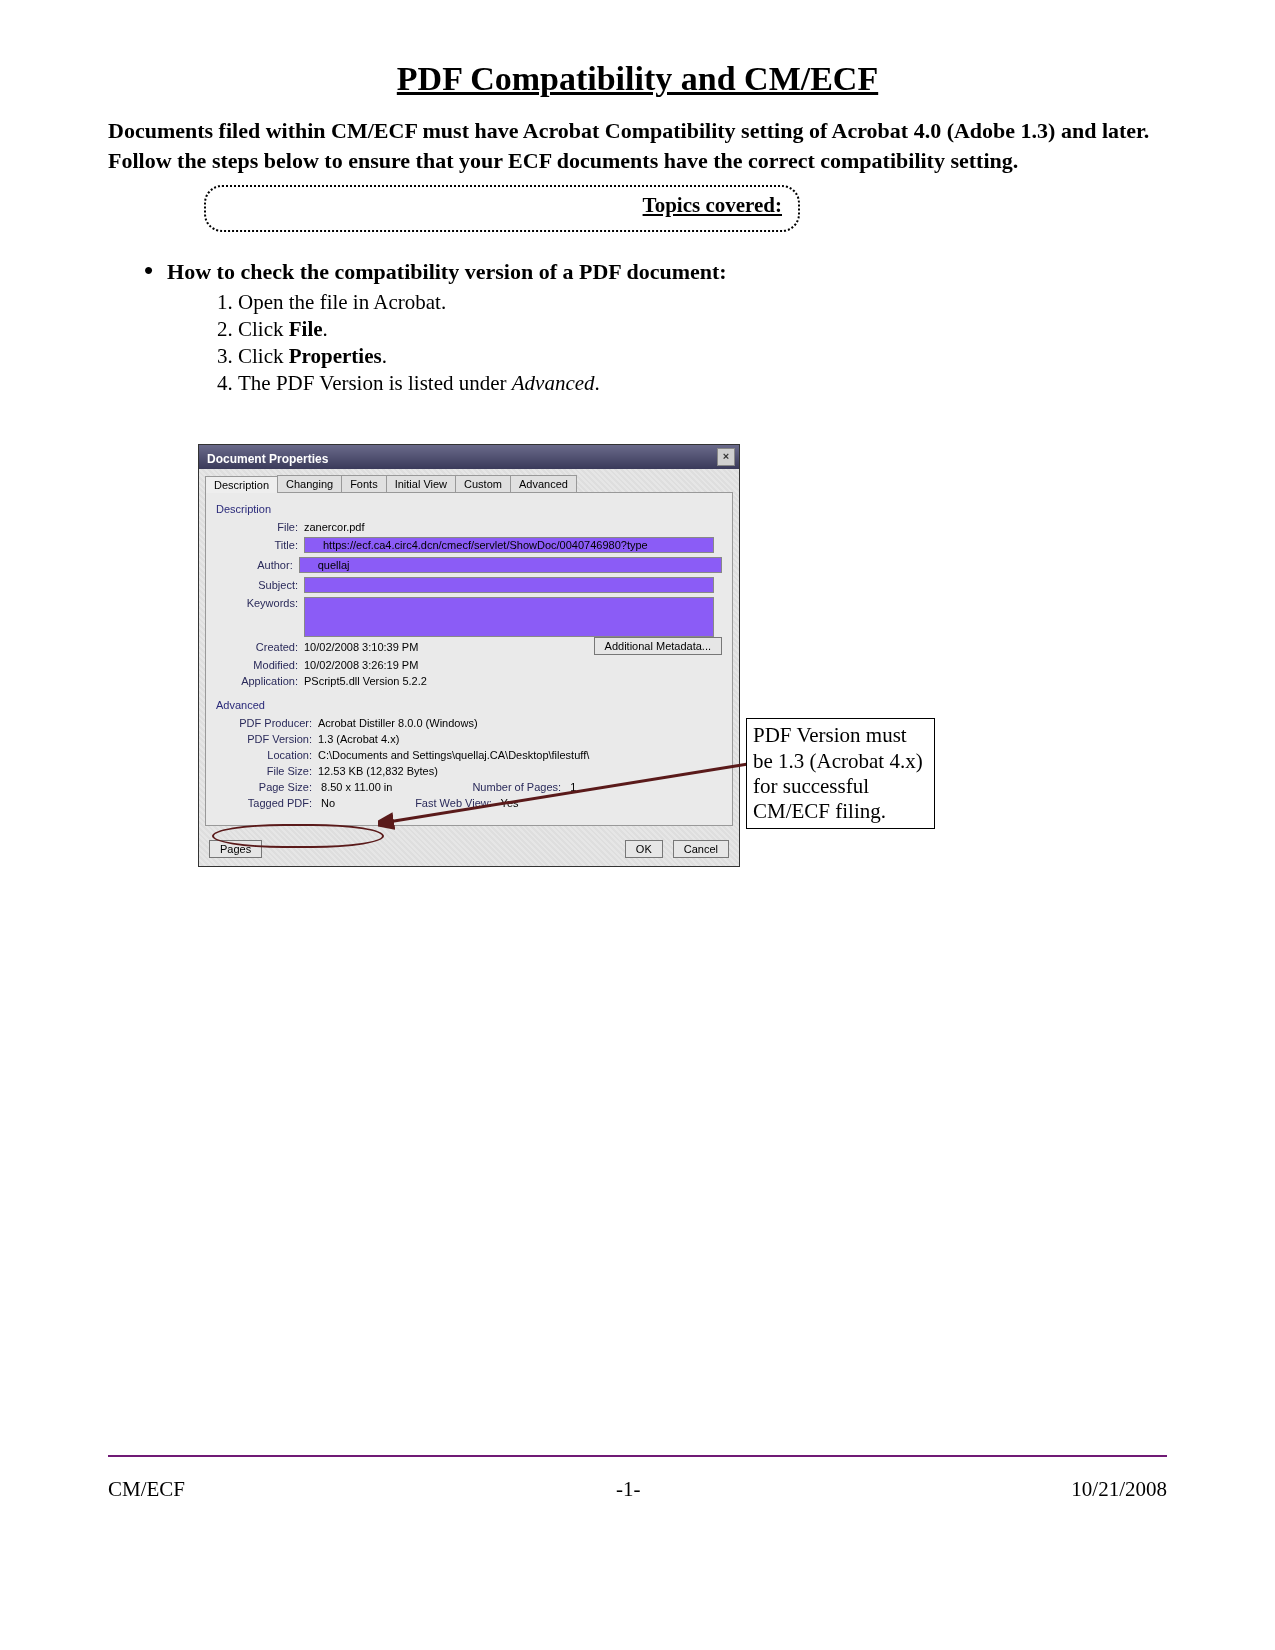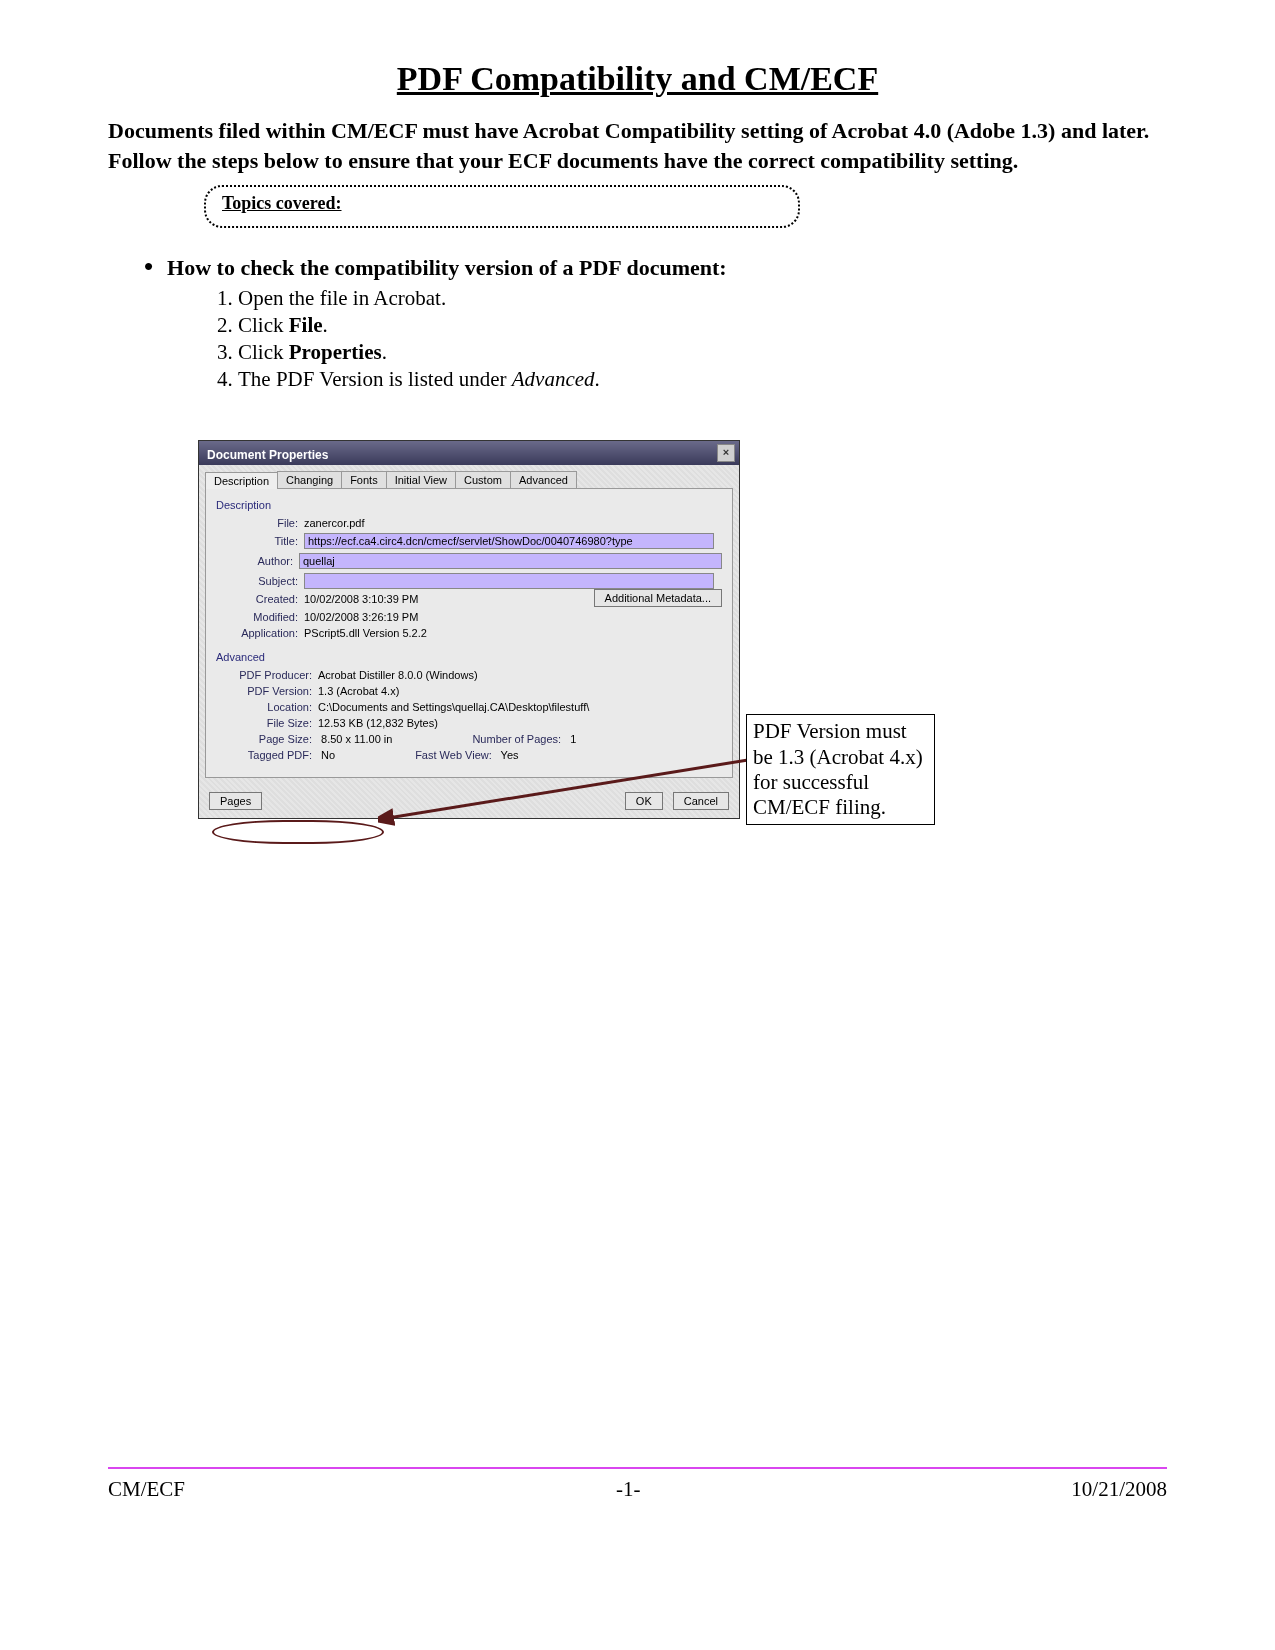--- a/index.html
+++ b/index.html
@@ -29,21 +29,22 @@
     font-weight: bold;
     line-height: 1.35;
     margin: 0 0 10px 0;
   }
   .topics-box {
     margin-left: 96px;
     width: 560px;
     border: 2px dotted #000;
     border-radius: 18px;
     padding: 6px 16px 10px 16px;
-    font-size: 18px;
+    font-size: 21px;
+    text-align: right;
   }
   .topics-title {
     font-weight: bold;
     text-decoration: underline;
     margin-bottom: 2px;
   }
   .topics-box ul {
     margin: 0;
     padding-left: 28px;
   }
@@ -149,22 +150,22 @@
     text-align: right;
     padding-right: 6px;
   }
   .row .val {
     color: #000;
   }
   .row input, .row textarea {
     font-family: Tahoma, Arial, sans-serif;
     font-size: 11px;
     border: 1px solid #888;
-    background: #c4b5fd;
-    padding: 1px 3px;
+    background: #8b5cf6;
+    padding: 1px 18px;
     box-sizing: border-box;
   }
   .ta { height: 40px; resize: none; }
   .metabtn, .dlgbtn {
     font-family: Tahoma, Arial, sans-serif;
     font-size: 11px;
     border: 1px solid #777;
     background: #e6e6e6;
     padding: 2px 10px;
   }
@@ -212,25 +213,25 @@
     font-size: 21px;
     padding: 4px 6px;
     line-height: 1.2;
   }
 
   .footer {
     position: absolute;
     bottom: 48px;
     left: 108px;
     right: 108px;
-    border-top: 2px solid #d946ef;
+    border-top: 2px solid #701a75;
     display: flex;
     justify-content: space-between;
     font-size: 21px;
-    padding-top: 8px;
+    padding-top: 20px;
   }
 </style>
 </head>
 <body>
 
 <div class="page">
   <h1>PDF Compatibility and CM/ECF</h1>
 
   <p class="intro">Documents filed within CM/ECF must have Acrobat Compatibility setting of Acrobat 4.0 (Adobe 1.3) and later.  Follow the steps below to ensure that your ECF documents have the correct compatibility setting.</p>
 
@@ -273,20 +274,24 @@
           <input style="width: 410px;" value="https://ecf.ca4.circ4.dcn/cmecf/servlet/ShowDoc/0040746980?type">
         </div>
         <div class="row">
           <span class="lbl">Author:</span>
           <input style="width: 450px;" value="quellaj">
         </div>
         <div class="row">
           <span class="lbl">Subject:</span>
           <input style="width: 410px;" value="">
         </div>
+        <div class="row" style="align-items:flex-start">
+          <span class="lbl">Keywords:</span>
+          <textarea class="ta" style="width: 410px;"></textarea>
+        </div>
 
         <div class="row">
           <span class="lbl">Created:</span>
           <span class="val">10/02/2008 3:10:39 PM</span>
         </div>
         <div class="meta-row">
           <button class="metabtn">Additional Metadata...</button>
         </div>
         <div class="row">
           <span class="lbl">Modified:</span>

